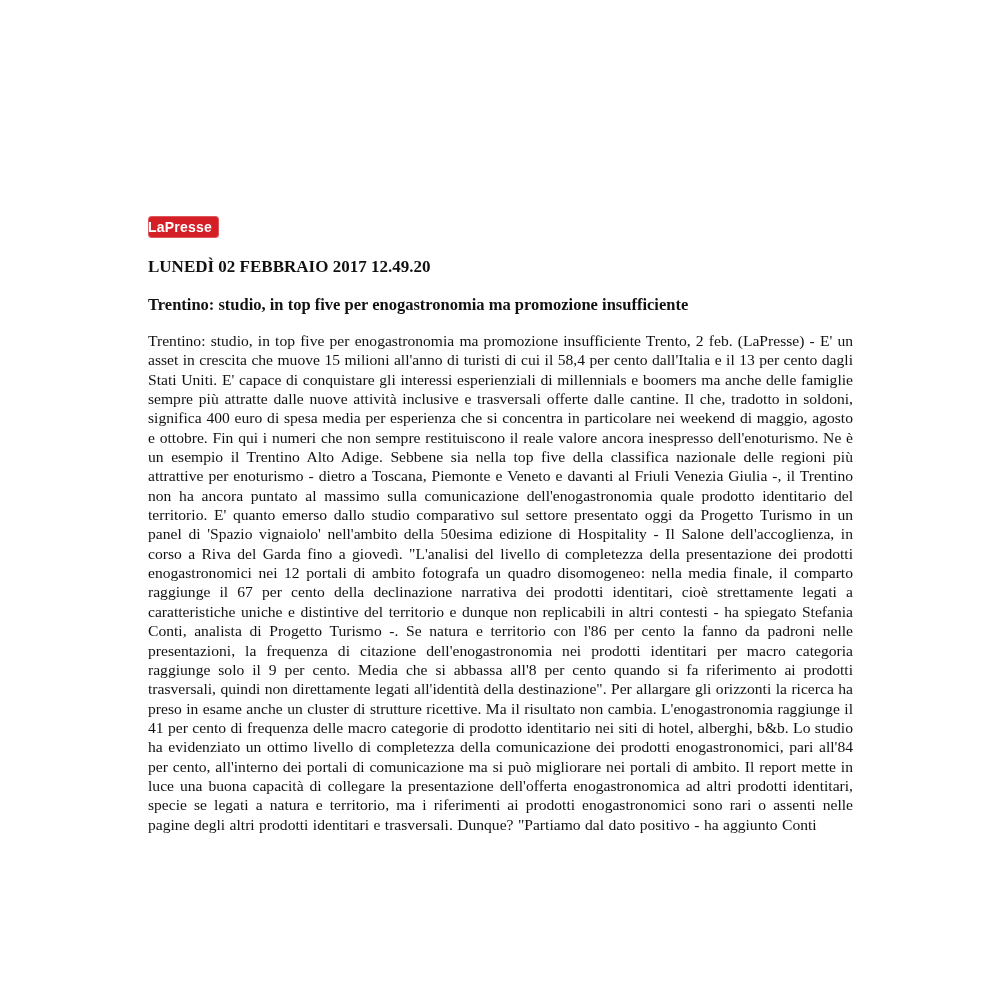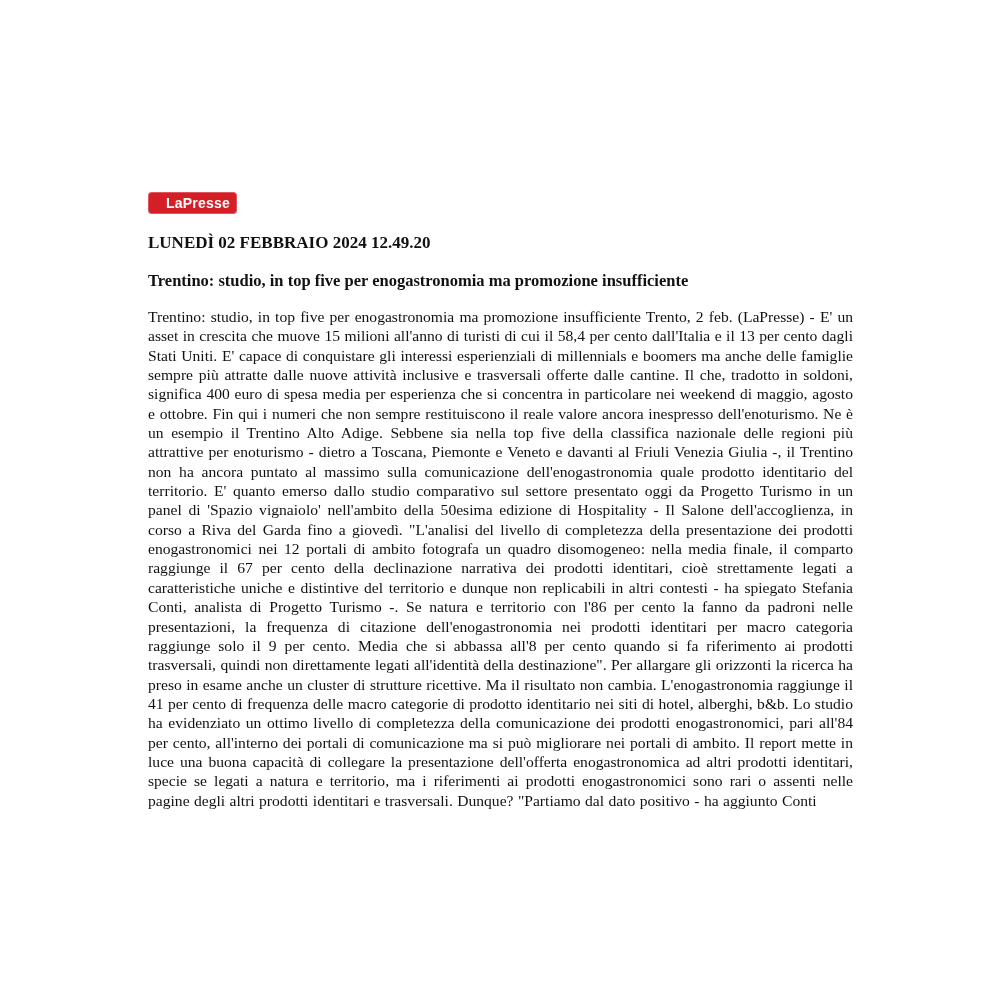--- a/index.html
+++ b/index.html
@@ -19,24 +19,25 @@
     font-family: "Liberation Serif", serif;
   }
   .logo-badge {
     display: inline-block;
     background: #d51f26;
     color: #ffffff;
     font-family: "Liberation Sans", sans-serif;
     font-weight: bold;
     font-size: 14px;
     line-height: 1;
-    padding: 4px 7px 4px 18px;
+    padding: 4px 7px 4px 0;
     border-radius: 4px;
     letter-spacing: 0.2px;
     box-shadow: inset 0 0 0 1px rgba(255,255,255,0.25);
+    margin-top: 24px;
   }
   .dateline {
     margin: 19px 0 0 0;
     font-family: "Liberation Serif", serif;
     font-size: 17px;
     font-weight: bold;
     color: #111111;
     line-height: 20px;
   }
   .headline {
@@ -57,18 +58,18 @@
   }
 </style>
 </head>
 <body>
 
 <div class="page">
   <div class="logo-badge" style="background: rgb(213, 31, 38); color: rgb(255, 255, 255);">
     <span>LaPresse</span>
   </div>
 
-  <div class="dateline">LUNEDÌ 02 FEBBRAIO 2024 12.49.20</div>
+  <div class="dateline">LUNEDÌ 02 FEBBRAIO 2017 12.49.20</div>
 
   <div class="headline">Trentino: studio, in top five per enogastronomia ma promozione insufficiente</div>
 
   <p class="article-body">Trentino: studio, in top five per enogastronomia ma promozione insufficiente Trento, 2 feb. (LaPresse) - E' un asset in crescita che muove 15 milioni all'anno di turisti di cui il 58,4 per cento dall'Italia e il 13 per cento dagli Stati Uniti. E' capace di conquistare gli interessi esperienziali di millennials e boomers ma anche delle famiglie sempre più attratte dalle nuove attività inclusive e trasversali offerte dalle cantine. Il che, tradotto in soldoni, significa 400 euro di spesa media per esperienza che si concentra in particolare nei weekend di maggio, agosto e ottobre. Fin qui i numeri che non sempre restituiscono il reale valore ancora inespresso dell'enoturismo. Ne è un esempio il Trentino Alto Adige. Sebbene sia nella top five della classifica nazionale delle regioni più attrattive per enoturismo - dietro a Toscana, Piemonte e Veneto e davanti al Friuli Venezia Giulia -, il Trentino non ha ancora puntato al massimo sulla comunicazione dell'enogastronomia quale prodotto identitario del territorio. E' quanto emerso dallo studio comparativo sul settore presentato oggi da Progetto Turismo in un panel di 'Spazio vignaiolo' nell'ambito della 50esima edizione di Hospitality - Il Salone dell'accoglienza, in corso a Riva del Garda fino a giovedì. "L'analisi del livello di completezza della presentazione dei prodotti enogastronomici nei 12 portali di ambito fotografa un quadro disomogeneo: nella media finale, il comparto raggiunge il 67 per cento della declinazione narrativa dei prodotti identitari, cioè strettamente legati a caratteristiche uniche e distintive del territorio e dunque non replicabili in altri contesti - ha spiegato Stefania Conti, analista di Progetto Turismo -. Se natura e territorio con l'86 per cento la fanno da padroni nelle presentazioni, la frequenza di citazione dell'enogastronomia nei prodotti identitari per macro categoria raggiunge solo il 9 per cento. Media che si abbassa all'8 per cento quando si fa riferimento ai prodotti trasversali, quindi non direttamente legati all'identità della destinazione". Per allargare gli orizzonti la ricerca ha preso in esame anche un cluster di strutture ricettive. Ma il risultato non cambia. L'enogastronomia raggiunge il 41 per cento di frequenza delle macro categorie di prodotto identitario nei siti di hotel, alberghi, b&amp;b. Lo studio ha evidenziato un ottimo livello di completezza della comunicazione dei prodotti enogastronomici, pari all'84 per cento, all'interno dei portali di comunicazione ma si può migliorare nei portali di ambito. Il report mette in luce una buona capacità di collegare la presentazione dell'offerta enogastronomica ad altri prodotti identitari, specie se legati a natura e territorio, ma i riferimenti ai prodotti enogastronomici sono rari o assenti nelle pagine degli altri prodotti identitari e trasversali. Dunque? "Partiamo dal dato positivo - ha aggiunto Conti</p>
 </div>
 
 </body></html>

